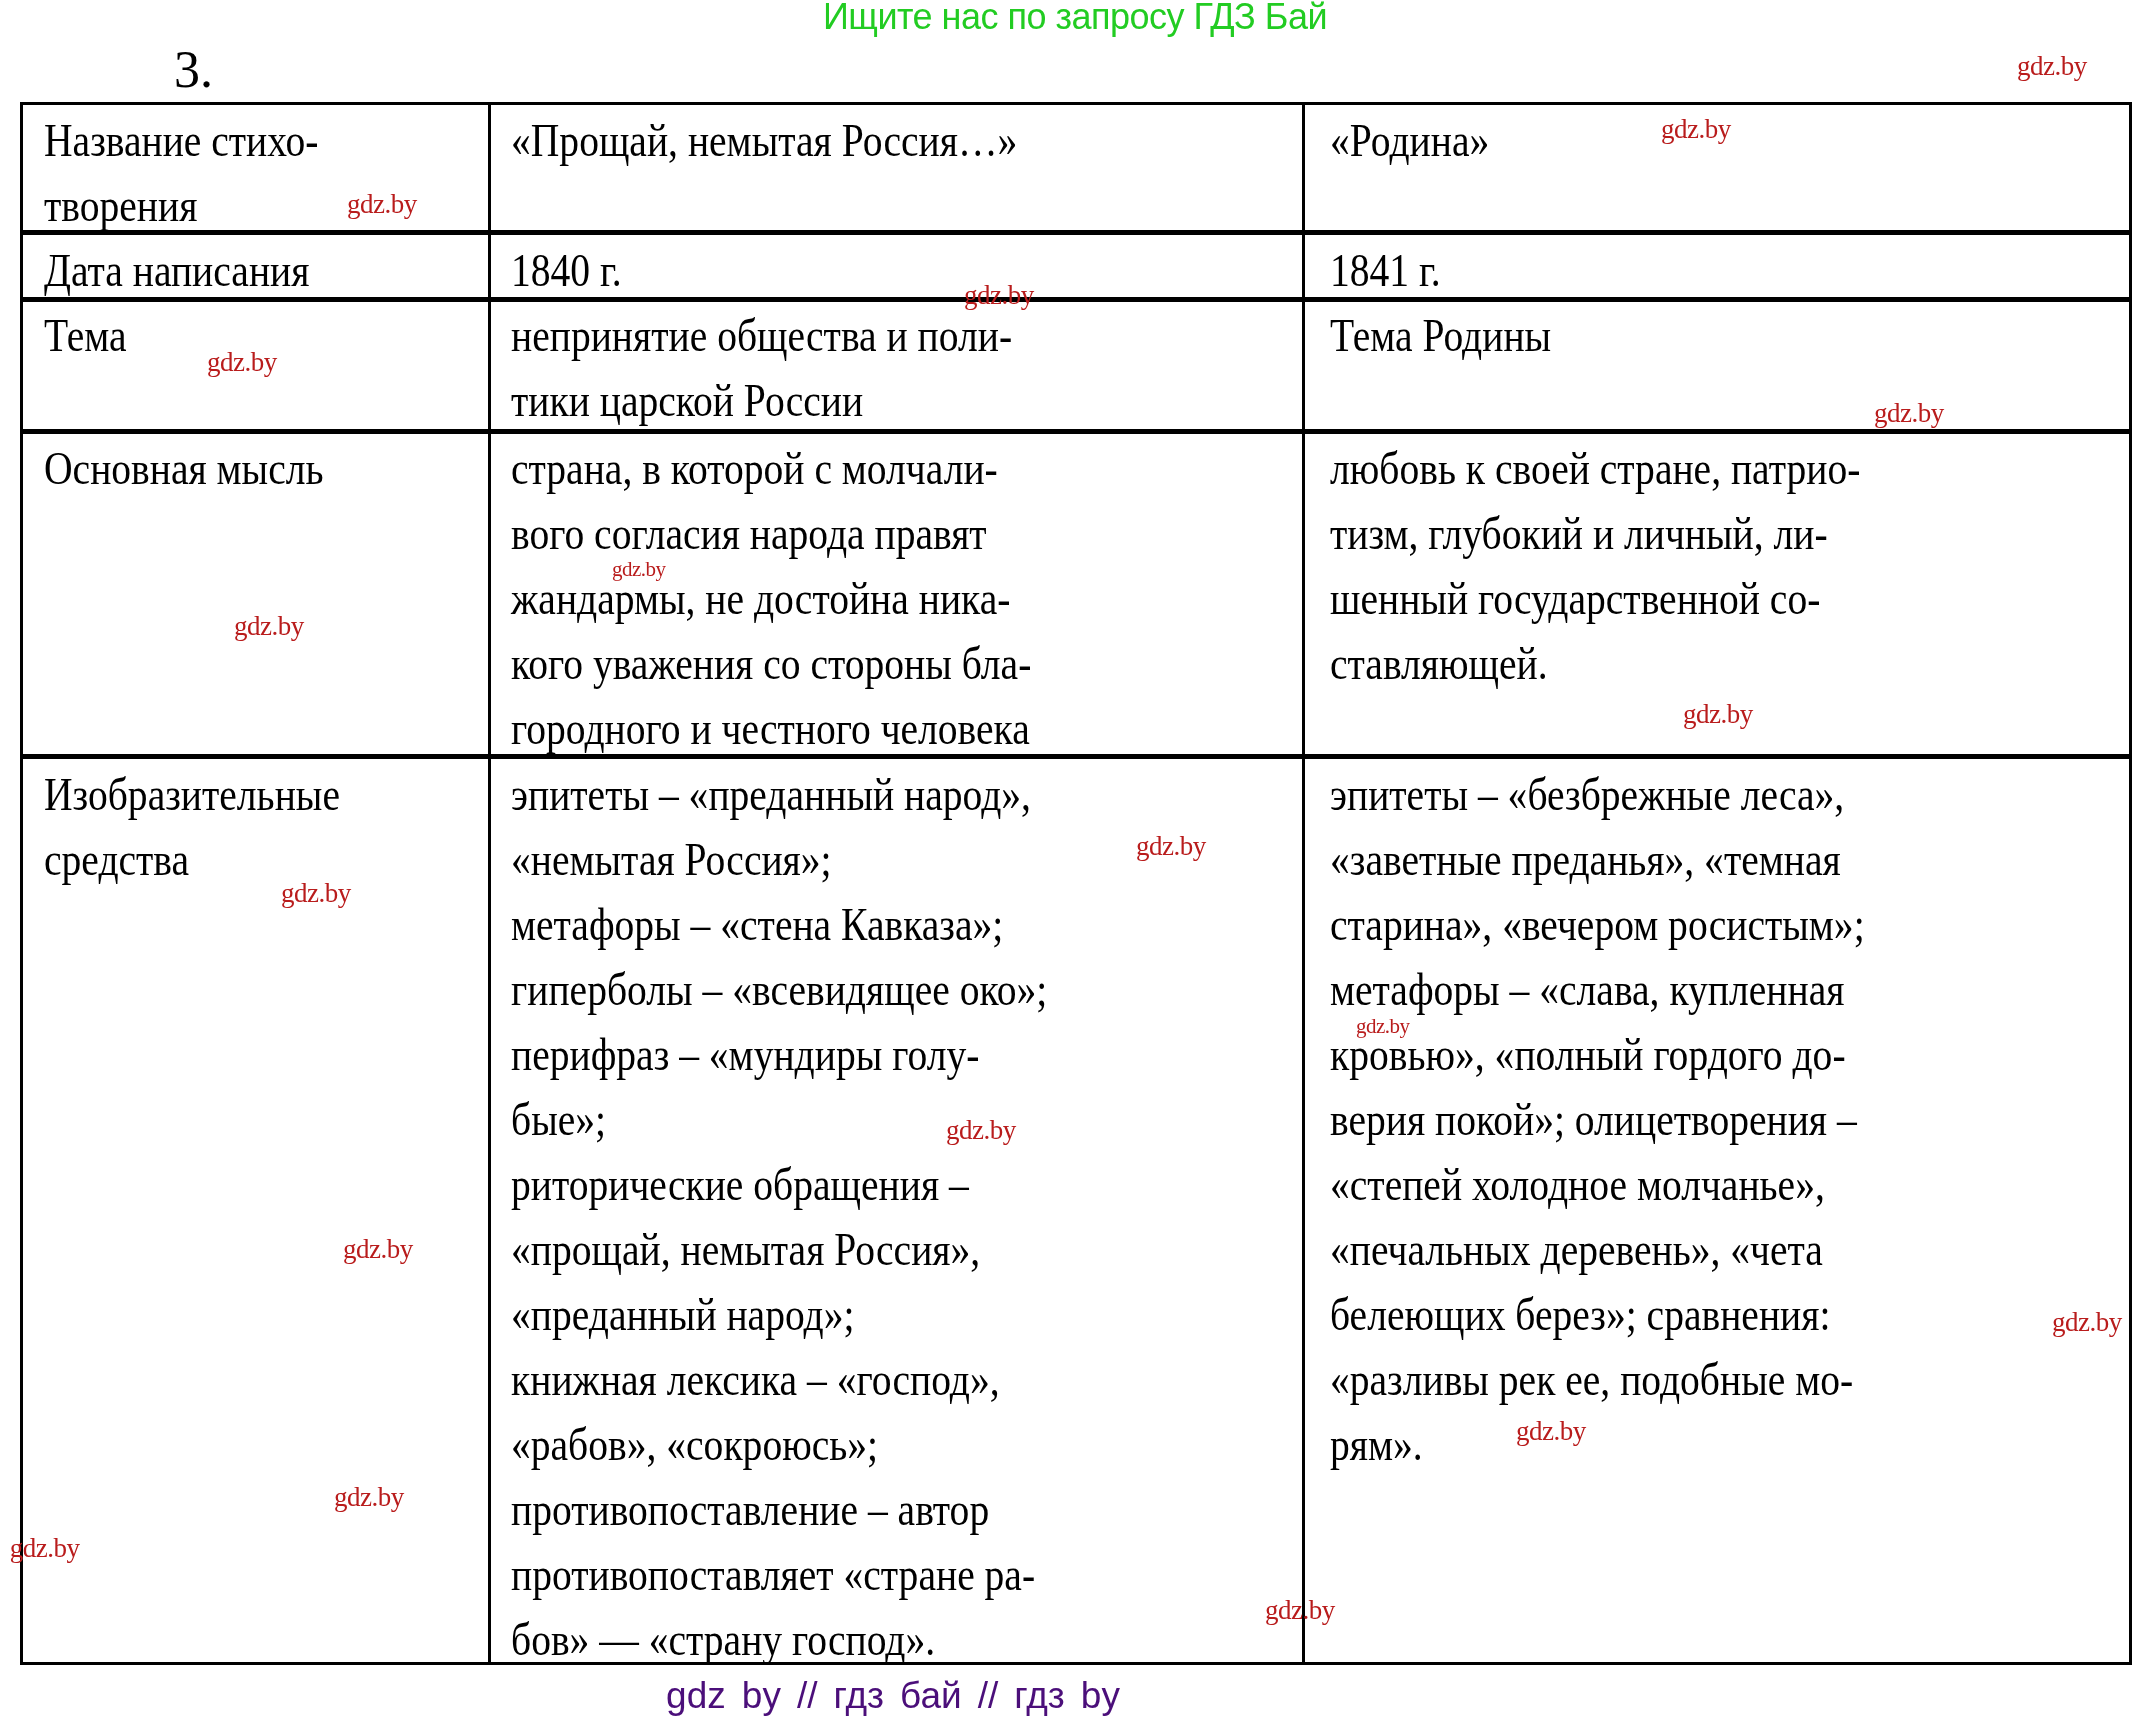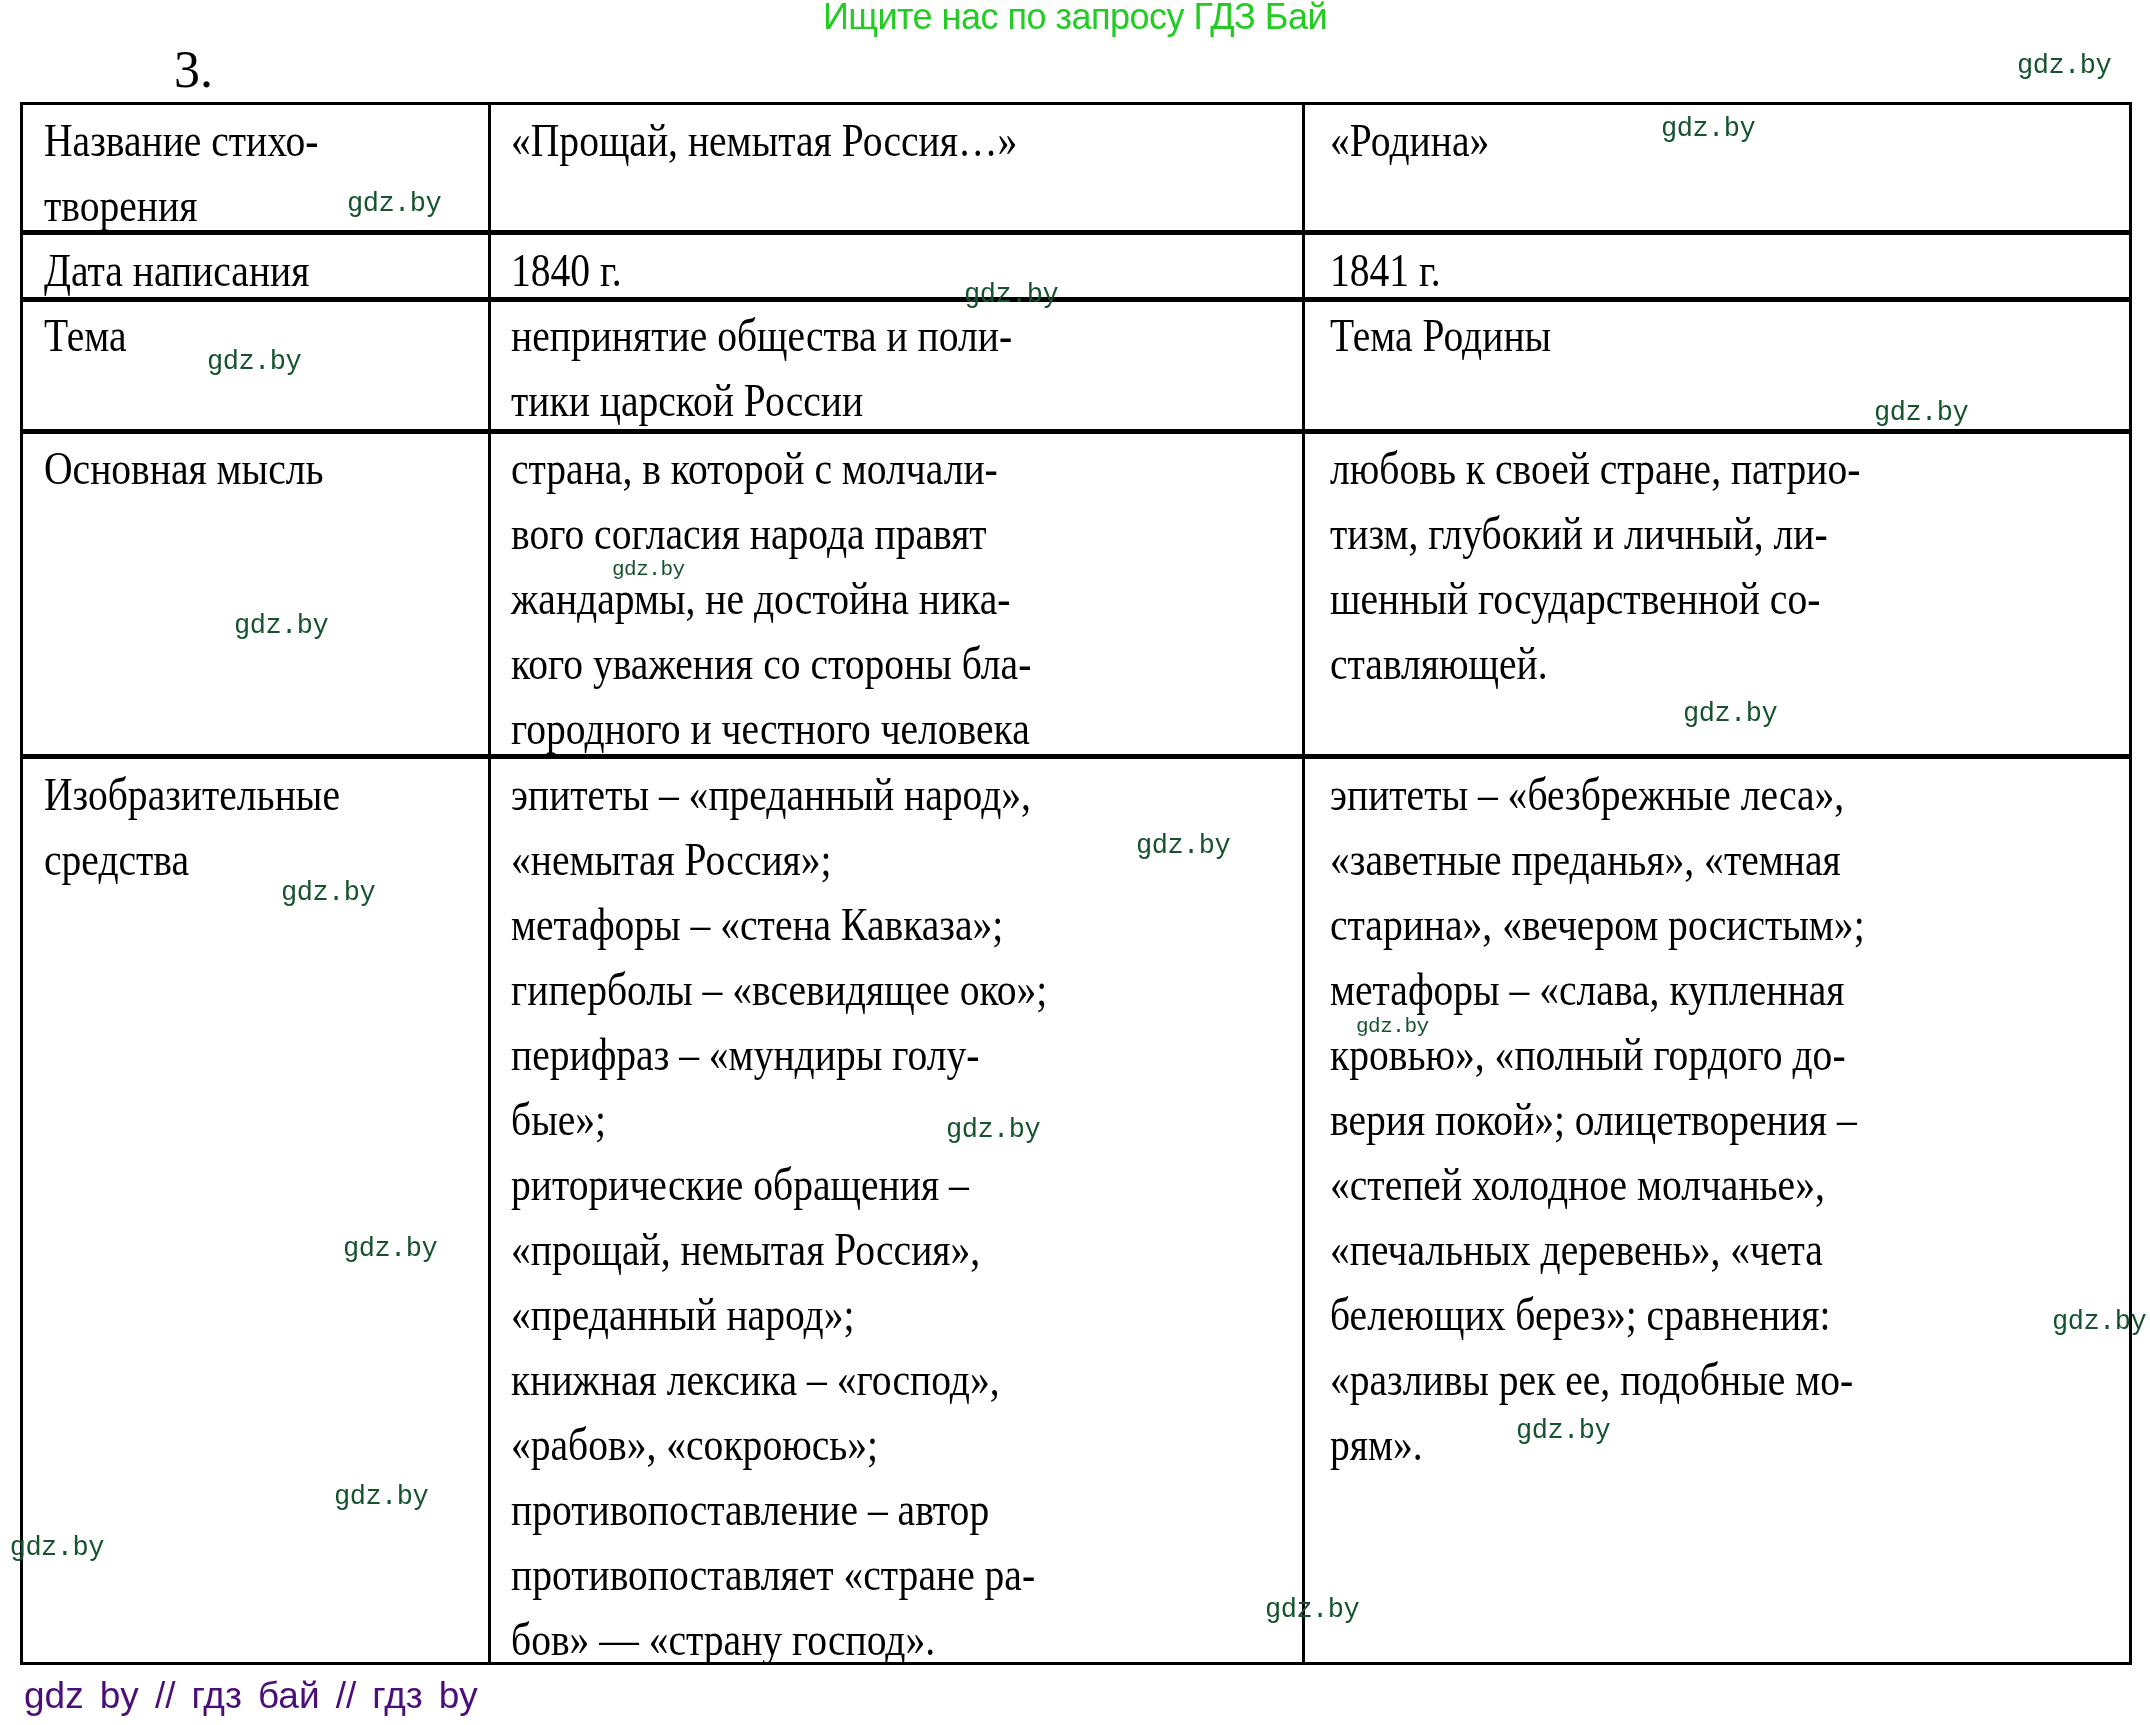--- a/index.html
+++ b/index.html
@@ -10,40 +10,39 @@
   }
   .banner {
     position:absolute; top:-3.9px; left:0; width:2150px; text-align:center;
     font-family:"Liberation Sans", sans-serif; font-size:36px; color:#22cc22;
     letter-spacing:-0.5px;
   }
   .task-num {
     position:absolute; left:174px; top:41px; font-size:52px; line-height:58px;
   }
   .wm {
-    position:absolute; font-family:Liberation Mono, monospace; font-size:27px;
-    color:#14532d; line-height:29px; transform:translateY(-14.5px); white-space:nowrap;
+    position:absolute; font-family:Liberation Serif, serif; font-size:27px;
+    color:#b91c1c; line-height:29px; transform:translateY(-14.5px); white-space:nowrap;
     letter-spacing:-0.5px;
   }
   .tbl {
     position:absolute; left:20px; top:102px; width:2112px; height:1563px;
     border:3.9px solid #000; box-sizing:border-box;
   }
   .hline { position:absolute; left:20px; width:2112px; height:4.8px; background:#000; }
   .vline { position:absolute; width:2.9px; background:#000; top:102px; height:1563px; }
   .cell {
     position:absolute; font-size:46px; line-height:65px; white-space:nowrap;
     transform:scaleX(0.86); transform-origin:left top;
   }
   .cell .ln { display:block; }
   .footer {
-    position:absolute; top:1675px; left:0; width:1786px; 
+    position:absolute; top:1675px; left:0; width:1786px; text-align:center;
     font-family:"Liberation Sans", sans-serif; font-size:37px; color:#4b0f7a;
     word-spacing:5.8px;
-    padding-left:24px;
   }
 </style>
 </head>
 <body>
 
 <div class="banner">Ищите нас по запросу ГДЗ Бай</div>
 <div class="task-num">3.</div>
 
 <div class="tbl"></div>
 <div class="vline" style="left:488px"></div>

